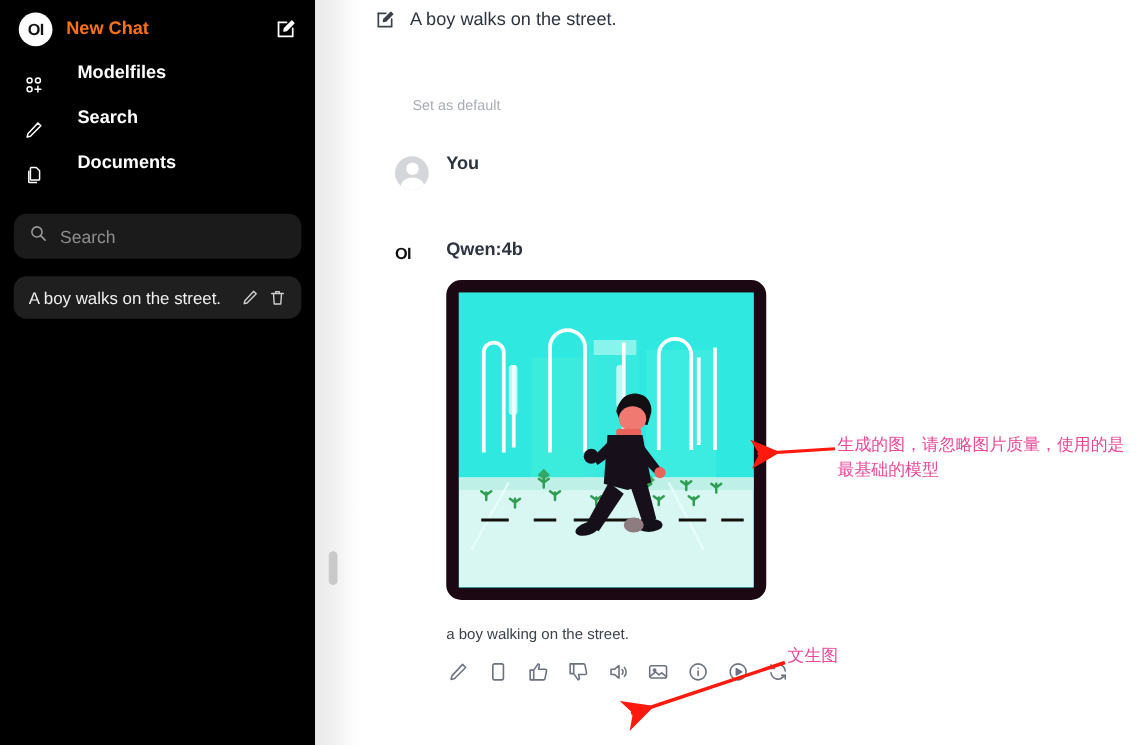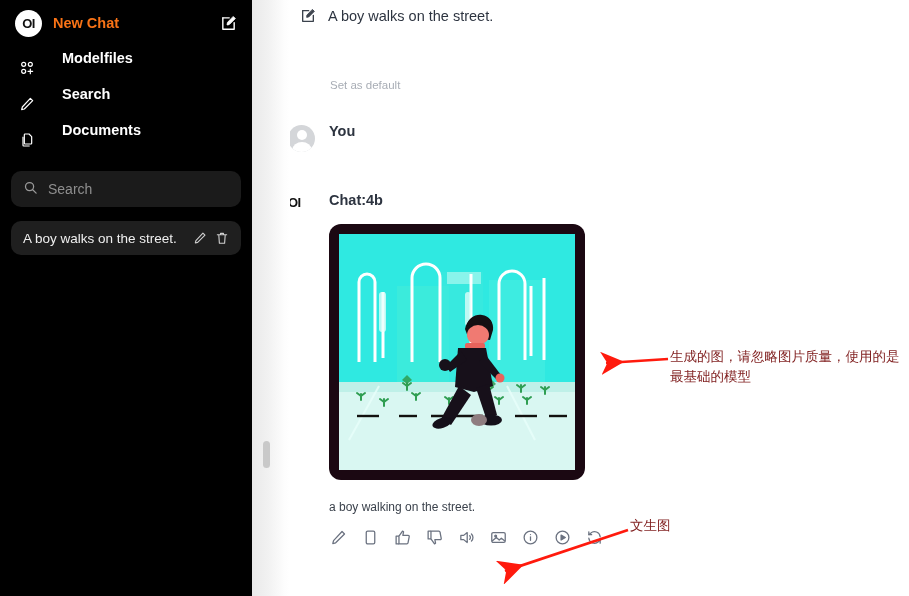--- a/index.html
+++ b/index.html
@@ -84,21 +84,21 @@
   .chat-head {
     display: flex; align-items: center; gap: 12px;
     padding: 8px 0 0 48px;
   }
   .chat-head .title { font-size: 14.5px; color: #2d3440; }
 
   .model-block { padding: 42px 0 0 78px; }
   .model-name { font-size: 17.5px; color: #5d646e; }
   .model-sub { font-size: 11.5px; color: #a8adb5; margin-top: 13px; }
 
-  .msg { display: flex; gap: 14px; padding-left: 36px; }
+  .msg { display: flex; gap: 14px; padding-left: 64px; }
   .msg-you { margin-top: 32px; }
   .msg-bot { margin-top: 40px; }
   .avatar-circle {
     width: 27px; height: 27px; border-radius: 50%; background: #d4d6d9;
     flex: 0 0 27px; position: relative; overflow: hidden; margin-top: 2px;
   }
   .avatar-circle::before {
     content:""; position:absolute; left:50%; top:5px; transform:translateX(-50%);
     width:10px; height:10px; border-radius:50%; background:#ffffff;
   }
@@ -124,21 +124,21 @@
     width: 100%; height: 100%; overflow: hidden; position: relative;
     background: #2fe9e1;
   }
   .caption { font-size: 12px; color: #3b424c; margin-top: 20px; }
 
   .actions { display: flex; gap: 13px; align-items: center; margin-top: 14px; }
   .act { width: 19px; height: 19px; display:flex; align-items:center; justify-content:center; cursor: pointer; }
 
   
   .anno-text {
-    position: absolute; color: #7f1d1d; font-size: 13.5px; line-height: 1.45;
+    position: absolute; color: #ec4899; font-size: 13.5px; line-height: 1.45;
     font-family: "DejaVu Sans", sans-serif;
   }
   #anno-image-text { left: 670px; top: 347px; width: 232px; }
   #anno-t2i-text { left: 630px; top: 516px; }
   svg.anno-arrow { position: absolute; overflow: visible; pointer-events: none; }
 
   
   #watermark {
     position: absolute; left: 616px; top: 539px;
     display: flex; align-items: center; gap: 11px;
@@ -248,21 +248,21 @@
     <div class="msg msg-you">
       <div class="avatar-circle"></div>
       <div class="msg-body">
         <div class="msg-name">You</div>
       </div>
     </div>
 
     <div class="msg msg-bot">
       <div class="avatar-oi">OI</div>
       <div class="msg-body">
-        <div class="msg-name">Chat:4b</div>
+        <div class="msg-name">Qwen:4b</div>
 
         <div class="gen-image-wrap">
           <div class="gen-frame">
             <div class="gen-inner">
               <svg width="236" height="236" viewBox="0 0 236 236">
                 <rect x="0" y="0" width="236" height="236" fill="#2fe9e1"></rect>
 
                 <rect x="58" y="52" width="52" height="96" fill="#46edd9" opacity=".55"></rect>
                 <rect x="100" y="38" width="44" height="112" fill="#3eeadd" opacity=".6"></rect>
                 <rect x="150" y="46" width="56" height="104" fill="#4bf0e2" opacity=".5"></rect>

